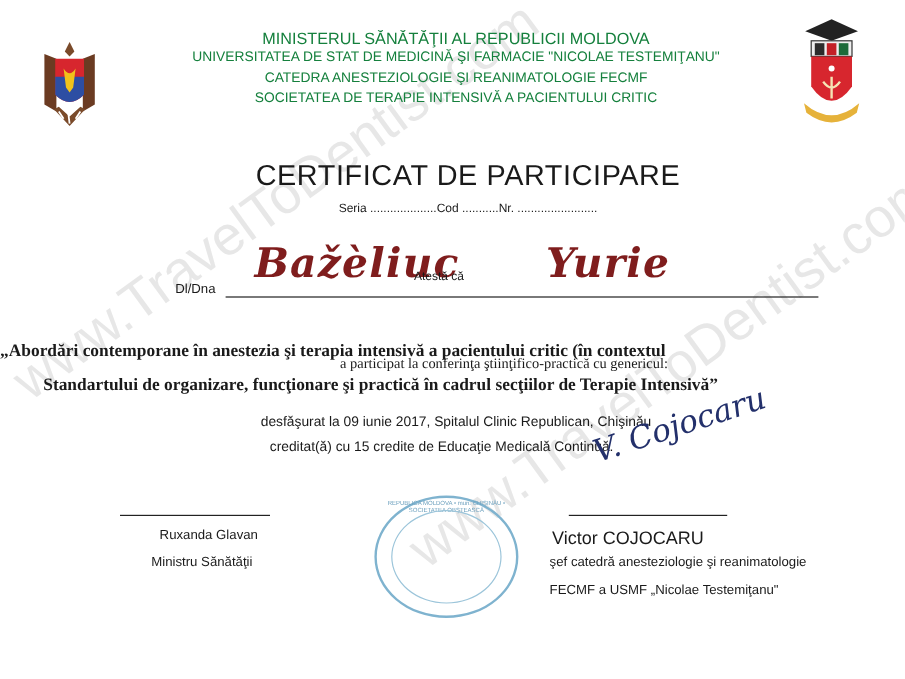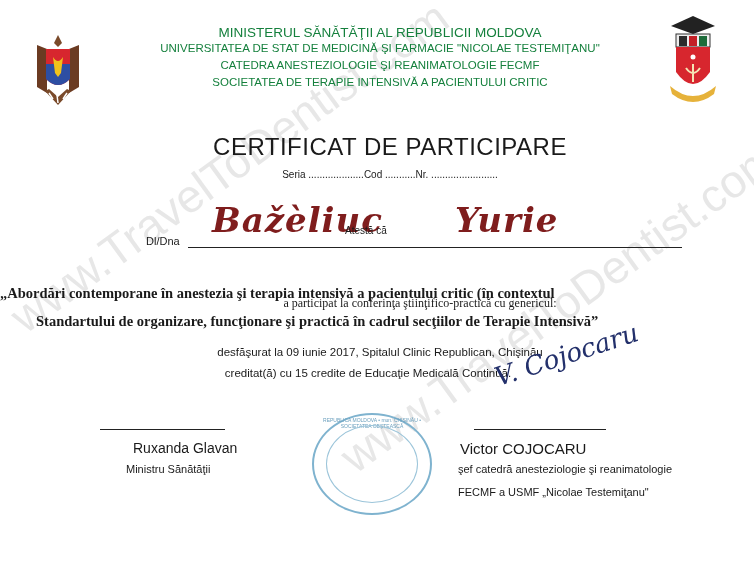--- a/index.html
+++ b/index.html
@@ -30,21 +30,21 @@
       left: 0; width: 754px; font-family: "Liberation Serif", serif; font-weight: bold;
       font-size: 14.5px; 
     }
     .t1 { top: 285px; }
     .t2 { top: 313px; padding-left: 36px; }
     .desf { top: 346px; left: 150px; width: 460px; font-size: 11.5px; }
     .cred { top: 367px; left: 138px; width: 460px; font-size: 11.5px; }
     .sigline { border-top: 1.3px solid #222; }
     .sl-left { top: 429px; left: 100px; width: 125px; }
     .sl-right { top: 429px; left: 474px; width: 132px; }
-    .sig-left-name { top: 440px; left: 133px; font-size: 14px; }
+    .sig-left-name { top: 440px; left: 133px; font-size: 11px; }
     .sig-left-role { top: 463px; left: 126px; font-size: 11px; }
     .sig-right-name { top: 440px; left: 460px; font-size: 15px; }
     .sig-right-role { top: 463px; left: 458px; font-size: 11px; }
     .sig-right-role2 { top: 486px; left: 458px; font-size: 11px; }
     .handsig {
       top: 362px; left: 500px; font-family: "DejaVu Serif", serif; font-style: italic;
       font-size: 26px; color: #23306b; transform: rotate(-18deg); transform-origin: left bottom;
     }
     .stamp {
       top: 413px; left: 312px; width: 120px; height: 102px; border-radius: 50%;

